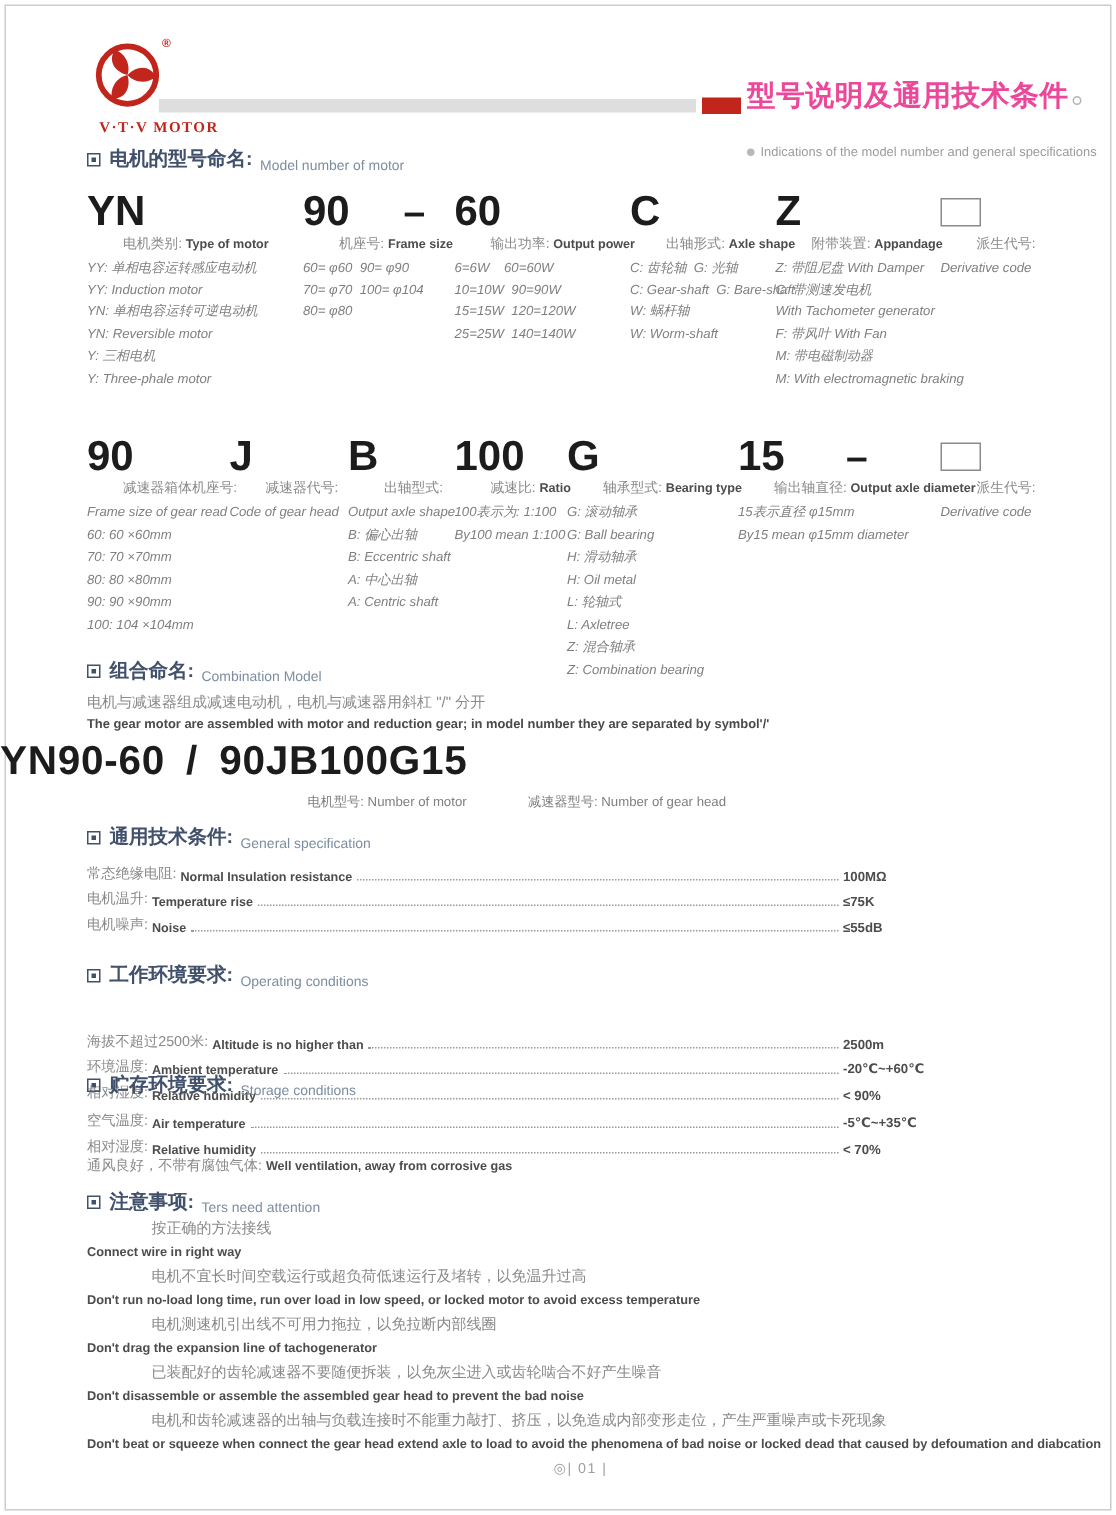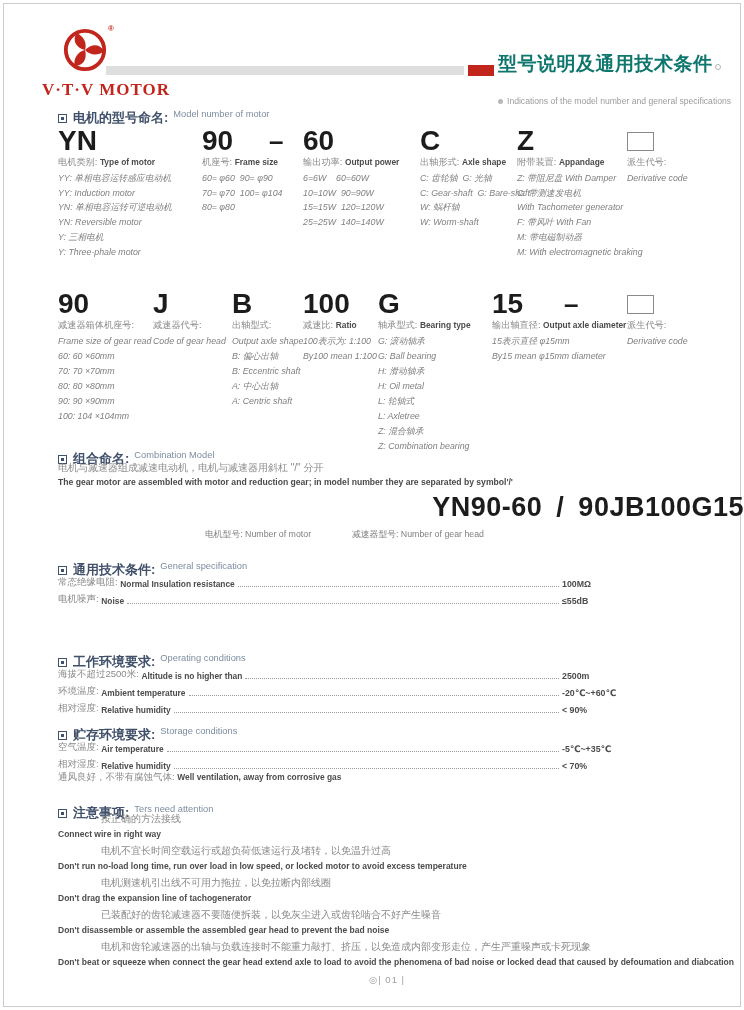--- a/index.html
+++ b/index.html
@@ -4,52 +4,52 @@
 <style>
   html,body{margin:0;padding:0;background:#fff;}
   .page{position:relative;width:744px;height:1010px;background:#ffffff;overflow:hidden;
         font-family:"Liberation Sans","DejaVu Sans",sans-serif;color:#828282;}
   .page *{box-sizing:border-box;}
   .abs{position:absolute;}
   .frame{position:absolute;inset:3px;border:1px solid #cccccc;pointer-events:none;}
 
   
   .brand{font-family:"Liberation Serif","DejaVu Serif",serif;font-weight:bold;color:#c2251c;
-         font-size:17px;letter-spacing:1px;text-align:center;width:140px;}
+         font-size:10px;letter-spacing:1px;text-align:center;width:140px;}
   .reg{color:#c2251c;font-size:8px;font-weight:bold;}
   .graybar{background:#dedede;}
   .redrect{background:#c2251c;}
-  .hdr-title{font-size:19px;font-weight:bold;color:#0f766e;letter-spacing:0.5px;white-space:nowrap;}
+  .hdr-title{font-size:19px;font-weight:bold;color:#ec4899;letter-spacing:0.5px;white-space:nowrap;}
   .ring{display:inline-block;width:6px;height:6px;border:1px solid #b5b5b5;border-radius:50%;margin-left:2px;}
   .hdr-sub{font-size:8.6px;color:#9c9c9c;white-space:nowrap;margin-top:12px;}
   .dot{display:inline-block;width:5px;height:5px;border-radius:50%;background:#b8b8b8;margin-right:4px;}
 
   
-  .sechead{display:flex;align-items:flex-start;white-space:nowrap;margin-top:12px;}
+  .sechead{display:flex;align-items:flex-end;white-space:nowrap;}
   .sq{display:inline-block;width:9px;height:9px;border:1px solid #41506b;position:relative;top:0px;margin-right:6px;flex:0 0 auto;align-self:center;}
   .sq::after{content:"";position:absolute;left:2px;top:2px;right:2px;bottom:2px;background:#41506b;}
   .sh-zh{font-size:13px;font-weight:bold;color:#41506b;margin-right:5px;}
   .sh-en{font-size:9.3px;color:#7d8da1;}
 
   
   .mcol{position:absolute;white-space:nowrap;}
   .code{font-size:28px;font-weight:bold;color:#1c1c1c;height:30px;line-height:30px;}
   .dash{font-size:26px;font-weight:bold;color:#1c1c1c;}
   .dbox{width:27px;height:19px;border:1px solid #8a8a8a;margin:6px 0 5px 0;}
-  .collabel{font-size:9.2px;margin-top:0;}
+  .collabel{font-size:9.2px;margin-top:0;margin-left:24px;}
   .lz{color:#8a8a8a;}
   .le{color:#4c4c4c;font-weight:bold;font-size:8.4px;}
   .collines{margin-top:2px;font-size:8.8px;color:#7f7f7f;line-height:14.7px;}
   .collines.g{line-height:15px;}
   .collines > div{white-space:pre;font-style:italic;}
 
   
   .desc-zh{font-size:10px;color:#8a8a8a;white-space:nowrap;}
   .desc-en{font-size:8.6px;color:#4a4a4a;font-weight:bold;white-space:nowrap;}
-  .bigmodel{width:744px;text-align:right;font-size:27px;font-weight:bold;color:#1c1c1c;letter-spacing:0.5px;}
+  .bigmodel{width:744px;text-align:left;font-size:27px;font-weight:bold;color:#1c1c1c;letter-spacing:0.5px;}
   .bigmodel .sep{margin:0 14px;}
   .modlabel{font-size:8.8px;color:#7f7f7f;white-space:nowrap;text-align:right;}
 
   
   .speclist{width:654px;}
   .specrow{display:flex;align-items:flex-end;height:17px;font-size:9.5px;white-space:nowrap;}
   .lead{flex:1 1 auto;border-bottom:1px dotted #9a9a9a;margin:0 3px 2px 3px;height:0;align-self:flex-end;}
   .sv{flex:0 0 150px;width:150px;color:#4c4c4c;font-weight:bold;font-size:8.8px;}
   .noterow{height:17px;font-size:9.5px;white-space:nowrap;}
 
@@ -246,29 +246,30 @@
   <div class="abs modlabel" style="left:205px;top:529px">电机型号: Number of motor</div>
   <div class="abs modlabel" style="left:352px;top:529px">减速器型号: Number of gear head</div>
 
   <div class="abs sechead" style="left:58px;top:549px">
     <span class="sq"></span>
     <span class="sh-zh">通用技术条件:</span>
     <span class="sh-en">General specification</span>
   </div>
   <div class="abs speclist" style="left:58px;top:572px">
     <div class="specrow"><span class="lz">常态绝缘电阻:</span>&nbsp;<span class="le">Normal Insulation resistance</span><span class="lead"></span><span class="sv">100MΩ</span></div>
+    <div class="specrow"><span class="lz">电机温升:</span>&nbsp;<span class="le">Temperature rise</span><span class="lead"></span><span class="sv">≤75K</span></div>
     <div class="specrow"><span class="lz">电机噪声:</span>&nbsp;<span class="le">Noise</span><span class="lead"></span><span class="sv">≤55dB</span></div>
   </div>
 
   <div class="abs sechead" style="left:58px;top:641px">
     <span class="sq"></span>
     <span class="sh-zh">工作环境要求:</span>
     <span class="sh-en">Operating conditions</span>
   </div>
-  <div class="abs speclist" style="left:58px;top:664px">
+  <div class="abs speclist" style="left:58px;top:684px">
     <div class="specrow"><span class="lz">海拔不超过2500米:</span>&nbsp;<span class="le">Altitude is no higher than</span><span class="lead"></span><span class="sv">2500m</span></div>
     <div class="specrow"><span class="lz">环境温度:</span>&nbsp;<span class="le">Ambient temperature</span><span class="lead"></span><span class="sv">-20℃~+60℃</span></div>
     <div class="specrow"><span class="lz">相对湿度:</span>&nbsp;<span class="le">Relative humidity</span><span class="lead"></span><span class="sv">&lt; 90%</span></div>
   </div>
 
   <div class="abs sechead" style="left:58px;top:714px">
     <span class="sq"></span>
     <span class="sh-zh">贮存环境要求:</span>
     <span class="sh-en">Storage conditions</span>
   </div>

